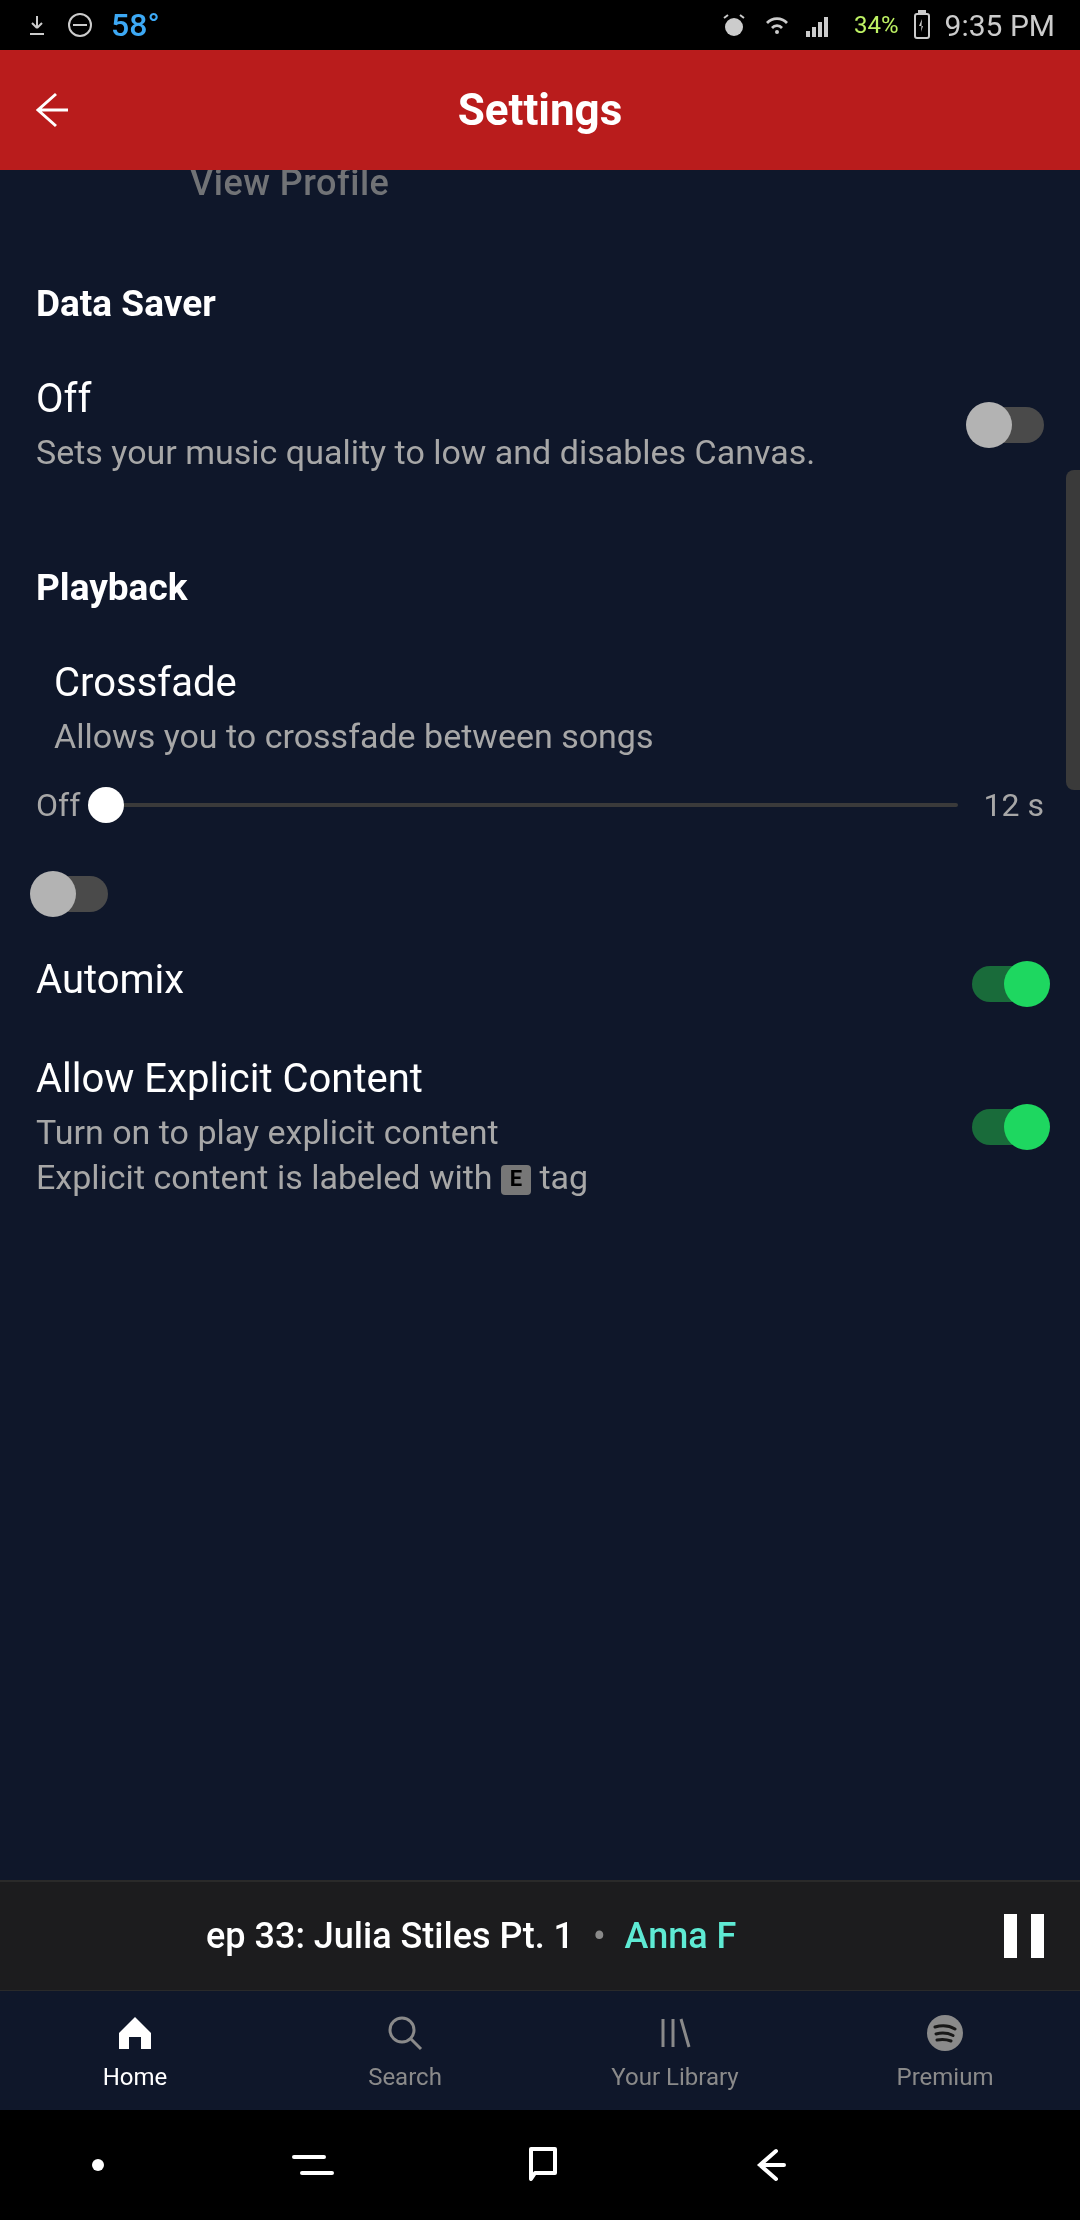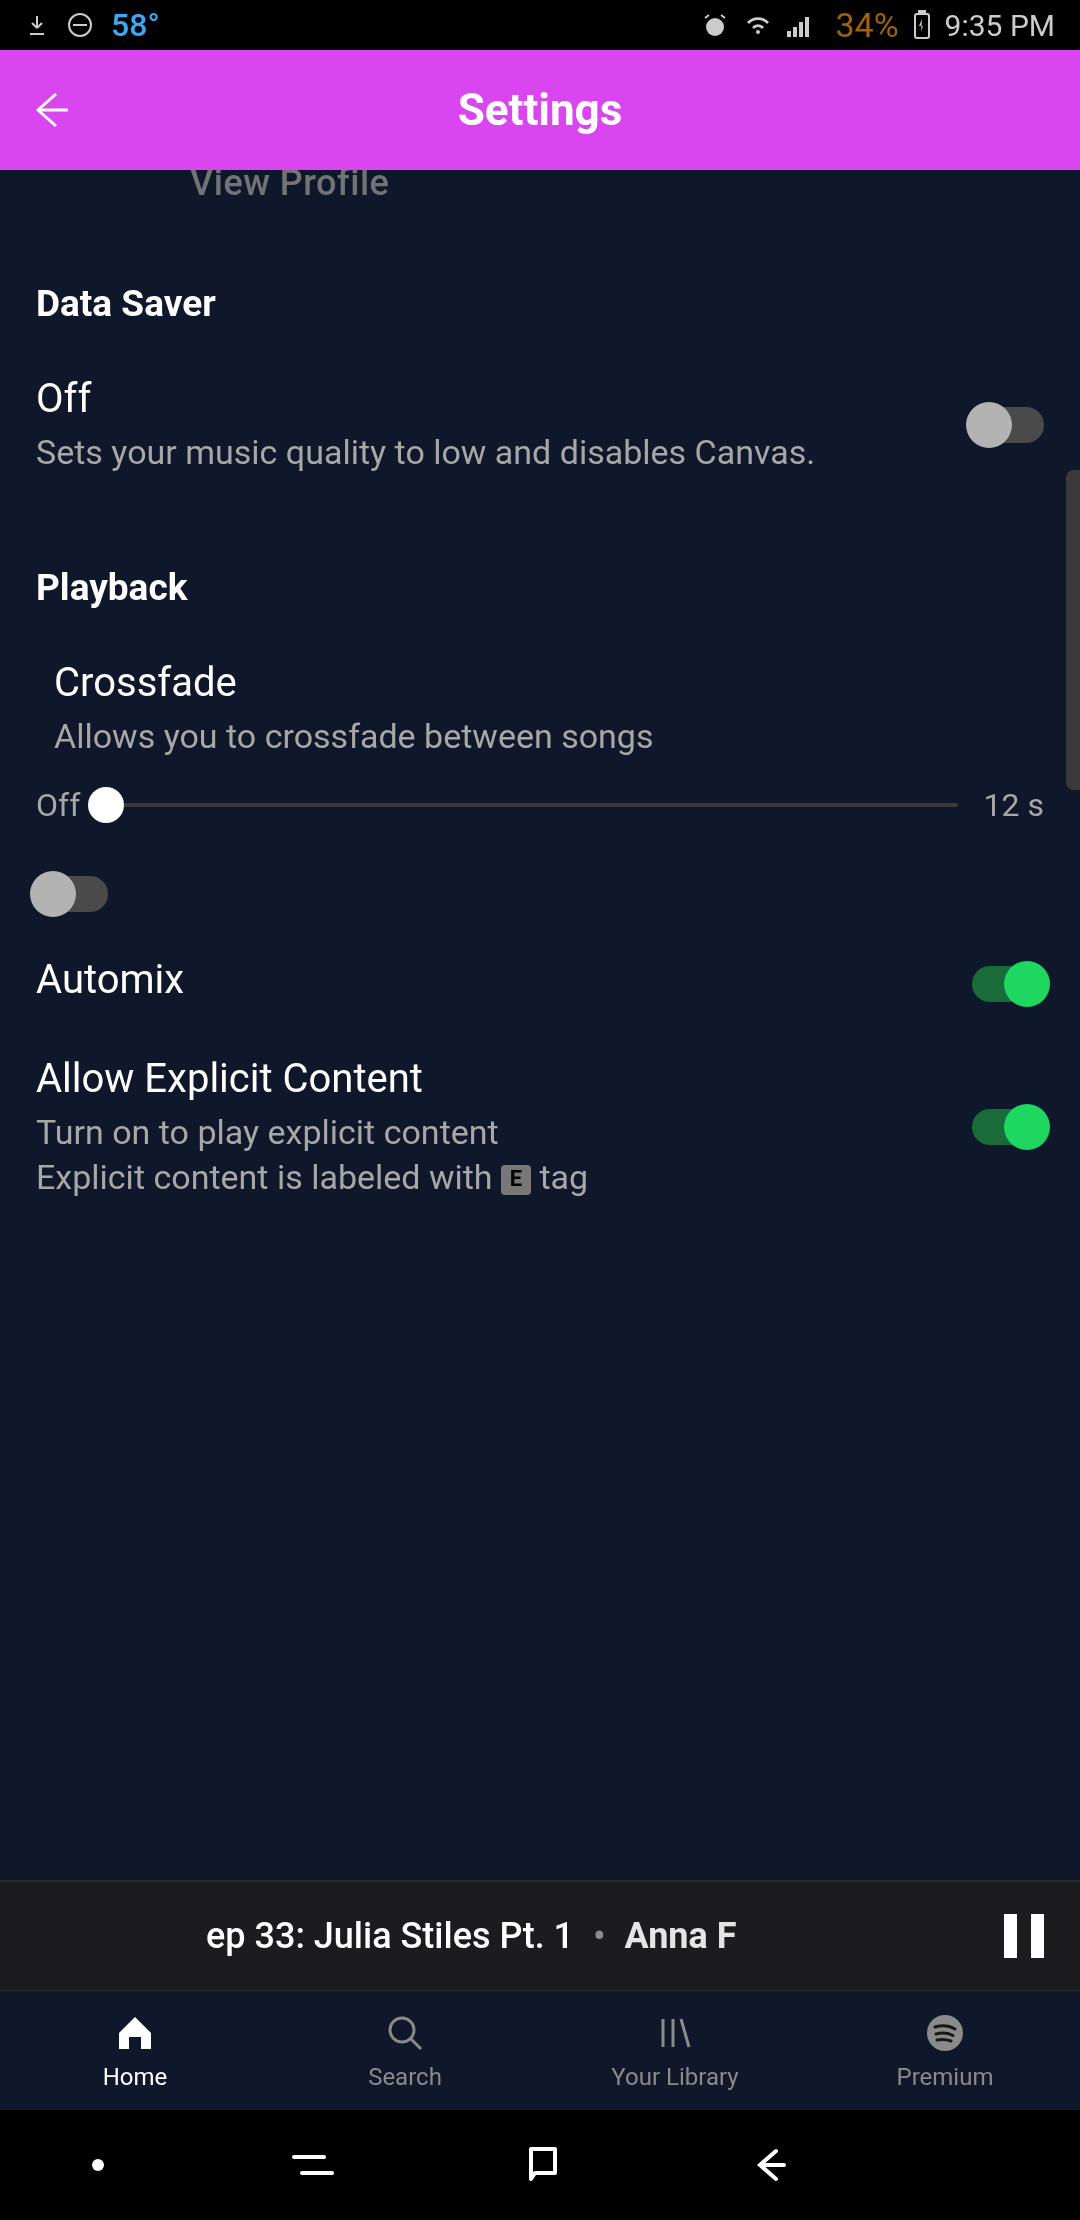--- a/index.html
+++ b/index.html
@@ -22,21 +22,21 @@
     padding: 0 25px;
     font-size: 28px;
   }
   .status-left { display: flex; align-items: center; gap: 18px; }
   .status-right { margin-left: auto; display: flex; align-items: center; gap: 14px; }
   .temp { color: #3da9f5; font-weight: 500; font-size: 32px;}
   
   
   .header {
     height: 120px;
-    background: #d946ef;
+    background: #b91c1c;
     display: flex;
     align-items: center;
     position: relative;
   }
   .back-arrow {
     position: absolute;
     left: 28px;
     top: 50%;
     transform: translateY(-50%);
   }
@@ -162,21 +162,21 @@
     flex: 1;
     font-size: 36px;
     white-space: nowrap;
     overflow: hidden;
     text-overflow: clip;
     color: #fff;
     font-weight: 500;
     padding-left: 170px;
   }
   .np-sep { color: #8a8a8a; margin: 0 10px;}
-  .np-artist { color: #e5e5e5; font-weight: bold; }
+  .np-artist { color: #5eead4; }
   .pause-btn {
     width: 40px;
     display: flex;
     justify-content: space-between;
     margin-left: 20px;
   }
   .pause-btn span { width: 13px; height: 44px; background: #fff; }
 
   
   .bottom-nav {
@@ -254,21 +254,21 @@
         </svg>
     </span>
     <span>
       <svg width="26" height="24" viewBox="0 0 26 24" fill="#ccc">
           <rect x="0" y="18" width="4" height="6"></rect>
           <rect x="6" y="14" width="4" height="10"></rect>
           <rect x="12" y="9" width="4" height="15"></rect>
           <rect x="18" y="4" width="4" height="20"></rect>
         </svg>
     </span>
-    <span style="color:#a16207;font-size:34px;margin-left:8px;">34%</span>
+    <span style="color:#bef264;font-size:24px;margin-left:8px;">34%</span>
     <span>
       <svg width="18" height="30" viewBox="0 0 18 30" fill="none" stroke="#ccc" stroke-width="2">
           <rect x="2" y="4" width="14" height="24" rx="2"></rect>
           <rect x="6" y="1" width="6" height="3" fill="#ccc"></rect>
           <path d="M9 9l-3 7h4l-2 6" fill="#ccc" stroke="none"></path>
         </svg>
     </span>
     <span style="color:#ccc;font-size:30px;">9:35 PM</span>
   </div>
 </div>

